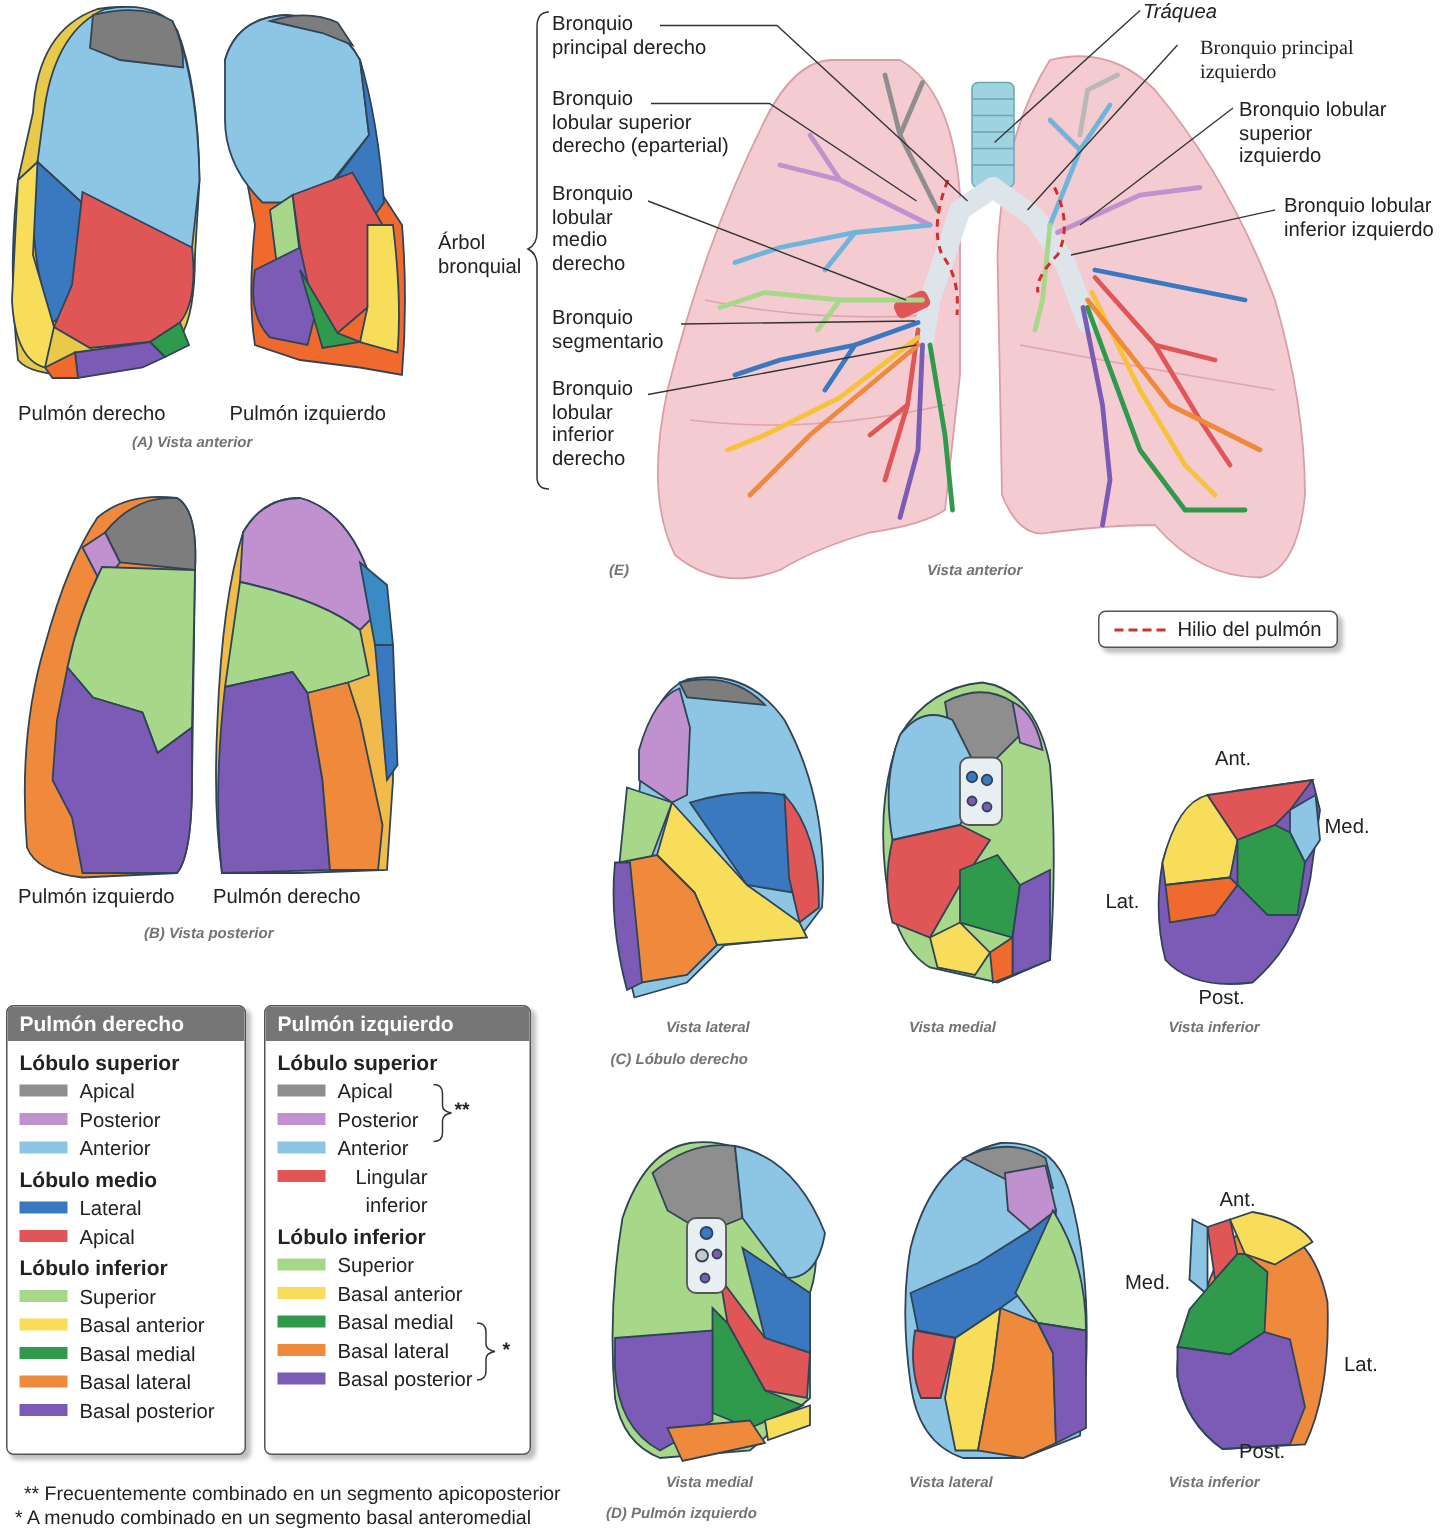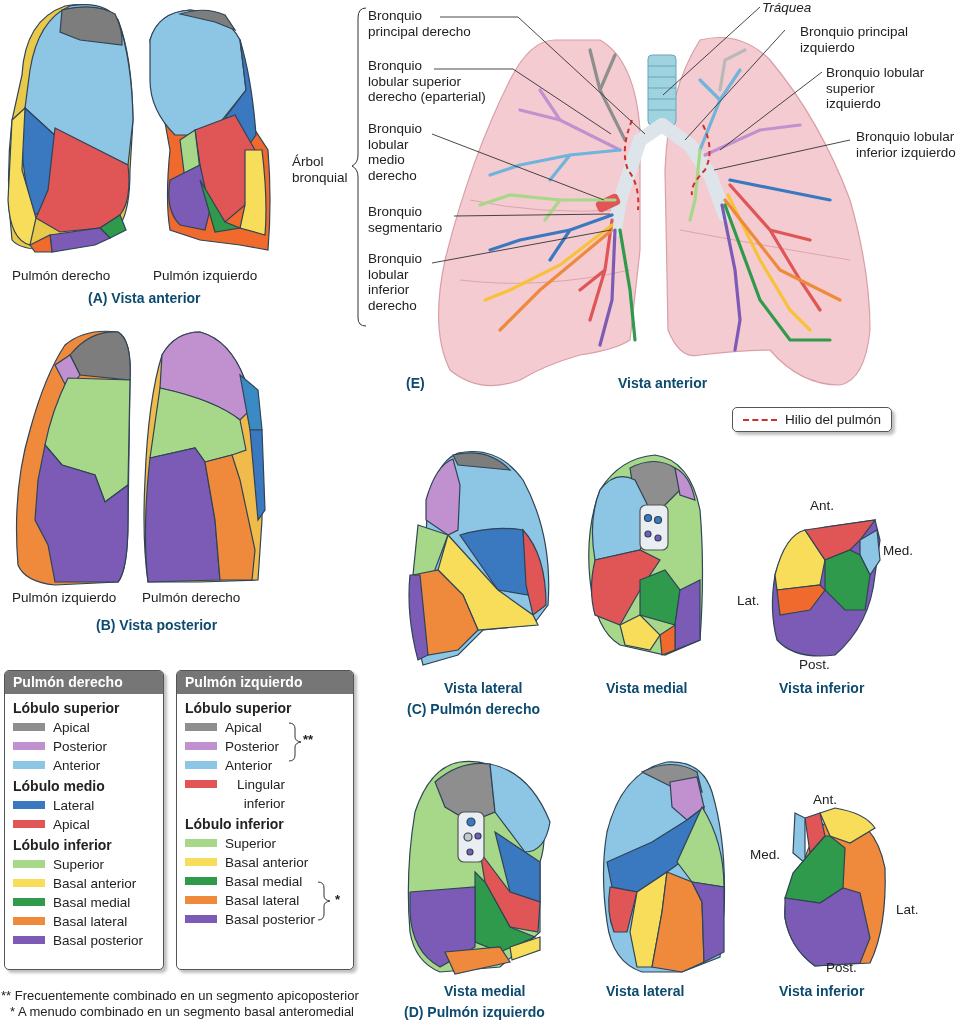--- a/index.html
+++ b/index.html
@@ -1,19 +1,19 @@
 <!DOCTYPE html>
 <html><head>
 <meta charset="utf-8">
 <style>
   html,body{margin:0;padding:0;background:#fff;}
   body{width:969px;height:1023px;position:relative;overflow:hidden;font-family:"Liberation Sans",sans-serif;color:#222;}
   .abs{position:absolute;}
   .lbl{font-size:13.5px;line-height:16px;color:#222;white-space:nowrap;}
-  .cap{font-size:14px;font-weight:bold;color:#0c4a6e;white-space:nowrap;}
+  .cap{font-size:10px;font-weight:bold;color:#737373;white-space:nowrap;font-style:italic;}
   .ann{font-size:13.5px;line-height:15.5px;color:#222;}
   .legend-box{position:absolute;border:1.5px solid #555;border-radius:5px;background:#fff;box-shadow:3px 3px 3px rgba(0,0,0,0.25);overflow:hidden;}
   .legend-head{background:#767676;color:#fff;font-weight:bold;font-size:14px;padding:3px 8px 4px 8px;}
   .legend-body{padding:3px 8px 4px 8px;}
   .legend-sec{font-weight:bold;font-size:14px;margin:3px 0 2px 0;}
   .legend-item{display:flex;align-items:flex-start;font-size:13.5px;line-height:19px;}
   .sw{width:32px;height:8px;margin-top:5px;margin-right:8px;flex:none;}
   .brace{position:absolute;font-size:13px;font-weight:bold;}
   .hilio-box{position:absolute;border:1.5px solid #555;border-radius:5px;background:#fff;box-shadow:3px 3px 3px rgba(0,0,0,0.25);padding:4px 10px;font-size:13.5px;display:flex;align-items:center;}
   .dash{width:34px;height:0;border-top:2px dashed #d0302c;margin-right:8px;}
@@ -161,21 +161,21 @@
   <div>segmentario</div>
 </div>
 <div class="abs ann" style="left:368px;top:251px;">
   <div>Bronquio</div>
   <div>lobular</div>
   <div>inferior</div>
   <div>derecho</div>
 </div>
 
 <div class="abs ann" style="left:762px;top:0px;font-style:italic;">Tráquea</div>
-<div class="abs ann" style="left:800px;top:24px;">
+<div class="abs ann" style="left:800px;top:24px;font-family:Liberation Serif, serif;">
   <div>Bronquio principal</div>
   <div>izquierdo</div>
 </div>
 <div class="abs ann" style="left:826px;top:65px;">
   <div>Bronquio lobular</div>
   <div>superior</div>
   <div>izquierdo</div>
 </div>
 <div class="abs ann" style="left:856px;top:129px;">
   <div>Bronquio lobular</div>
@@ -231,21 +231,21 @@
     <path d="M12,75 L55,70 L60,75 L45,95 L15,100 Z" fill="#ef6a2c"></path>
   </g>
 </svg>
 <div class="abs lbl" style="left:810px;top:498px;">Ant.</div>
 <div class="abs lbl" style="left:883px;top:543px;">Med.</div>
 <div class="abs lbl" style="left:737px;top:593px;">Lat.</div>
 <div class="abs lbl" style="left:799px;top:657px;">Post.</div>
 <div class="abs cap" style="left:444px;top:680px;">Vista lateral</div>
 <div class="abs cap" style="left:606px;top:680px;">Vista medial</div>
 <div class="abs cap" style="left:779px;top:680px;">Vista inferior</div>
-<div class="abs cap" style="left:407px;top:701px;">(C) Pulmón derecho</div>
+<div class="abs cap" style="left:407px;top:701px;">(C) Lóbulo derecho</div>
 
 <svg width="150" height="230" style="left:400px;top:752px;">
   <g stroke="#2f4456" stroke-width="1.2">
     <path d="M15,60 Q30,15 60,10 Q100,5 135,45 Q150,80 140,110 L140,180 L100,215 L40,220 Q15,210 10,180 Q5,120 15,60 Z" fill="#a7d88a"></path>
     <path d="M35,30 Q60,8 90,12 L95,60 L70,70 L45,55 Z" fill="#8e8e8e"></path>
     <path d="M90,12 Q130,20 150,70 Q145,100 125,100 L95,60 Z" fill="#8dc6e4"></path>
     <path d="M95,80 L125,100 L140,110 L140,150 L110,140 Z" fill="#3a78c0"></path>
     <path d="M80,100 L110,140 L140,150 L138,180 L110,175 L85,130 Z" fill="#e05555"></path>
     <path d="M75,120 L85,130 L110,175 L135,185 L100,200 L75,190 Z" fill="#2f9a4b"></path>
     <path d="M10,140 L75,135 L75,195 L40,215 Q12,200 10,160 Z" fill="#7b5bb5"></path>
@@ -383,14 +383,14 @@
   </div>
 
   <svg width="40" height="300" style="left:108px;top:0;">
     <path d="M4,52 Q10,52 10,58 L10,66 Q10,70 16,71 Q10,72 10,76 L10,84 Q10,90 4,90" fill="none" stroke="#333" stroke-width="1"></path>
     <path d="M33,211 Q39,211 39,217 L39,225 Q39,229 45,230 Q39,231 39,235 L39,243 Q39,249 33,249" fill="none" stroke="#333" stroke-width="1"></path>
   </svg>
   <div class="brace" style="left:126px;top:61px;">**</div>
   <div class="brace" style="left:158px;top:221px;">*</div>
 </div>
 
-<div class="abs" style="left:1px;top:988px;font-size:13px;line-height:16px;white-space:nowrap;">** Frecuentemente combinado en un segmento apicoposterior</div>
+<div class="abs" style="left:16px;top:988px;font-size:13px;line-height:16px;white-space:nowrap;">** Frecuentemente combinado en un segmento apicoposterior</div>
 <div class="abs" style="left:10px;top:1004px;font-size:13px;line-height:16px;white-space:nowrap;">* A menudo combinado en un segmento basal anteromedial</div>
 
 </body></html>

